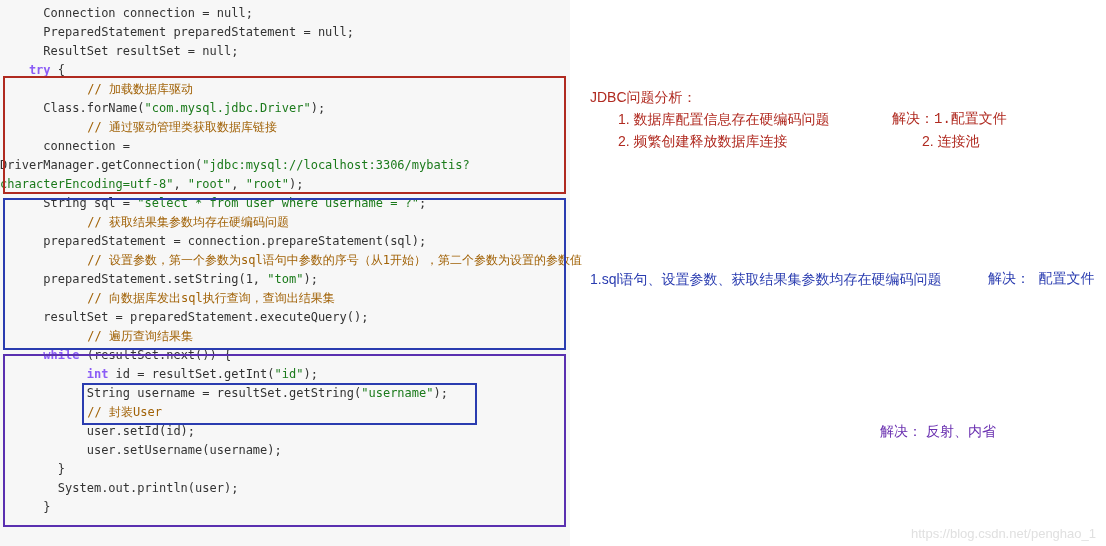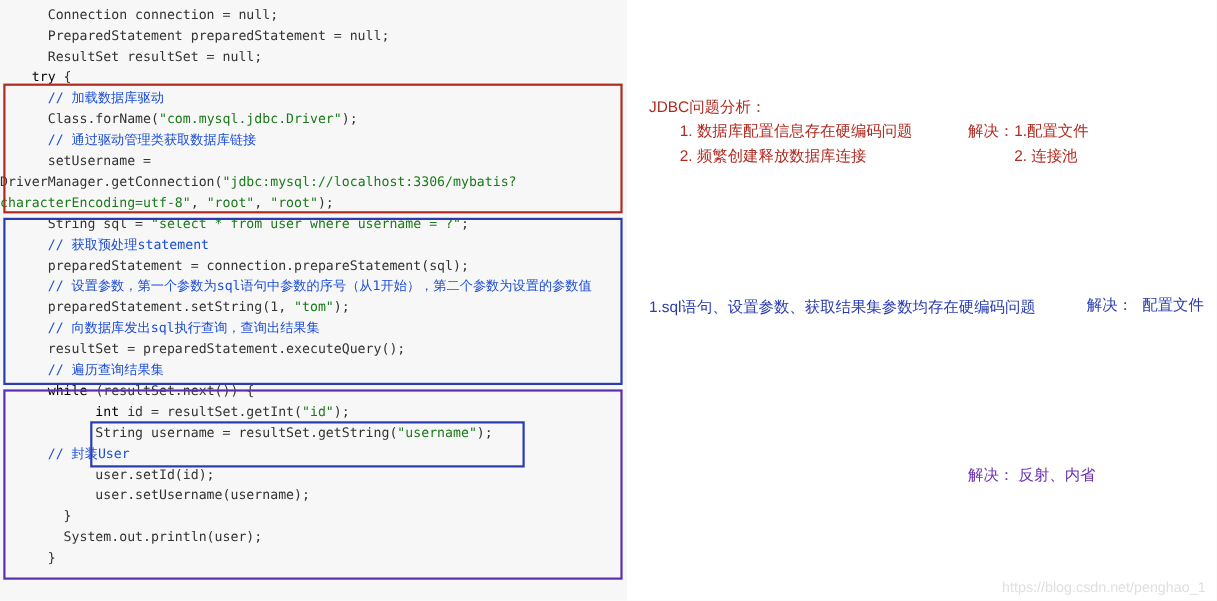--- a/index.html
+++ b/index.html
@@ -20,23 +20,23 @@
       height: 546px;
       background: #f7f7f7;
       padding: 4px 0;
       line-height: 19px;
     }
     .line {
       white-space: pre;
       padding-left: 0;
       color: #333;
     }
-    .kw { color: #000000; font-weight: normal; }
+    .kw { color: #8b5cf6; font-weight: bold; }
     .str { color: #1b7a1b; }
-    .comment { color: #1d4ed8; }
+    .comment { color: #a16207; margin-left: 44px; }
     .box {
       position: absolute;
       pointer-events: none;
     }
     .box-red { border: 2px solid #b02a20; }
     .box-blue { border: 2px solid #2a3cb0; }
     .box-purple { border: 2px solid #5a30b0; }
     .box-inner { border: 2px solid #2a3cb0; }
     .notes-pane {
       position: absolute;
@@ -67,25 +67,25 @@
 <body>
 
 <div class="code-pane">
   <div class="line">      Connection connection = null;</div>
   <div class="line">      PreparedStatement preparedStatement = null;</div>
   <div class="line">      ResultSet resultSet = null;</div>
   <div class="line"><span class="kw">    try</span><span> {</span></div>
   <div class="line comment">      // 加载数据库驱动</div>
   <div class="line"><span>      Class.forName(</span><span class="str">"com.mysql.jdbc.Driver"</span><span>);</span></div>
   <div class="line comment">      // 通过驱动管理类获取数据库链接</div>
-  <div class="line">      setUsername =</div>
+  <div class="line">      connection =</div>
   <div class="line"><span>DriverManager.getConnection(</span><span class="str">"jdbc:mysql://localhost:3306/mybatis?</span></div>
   <div class="line"><span class="str">characterEncoding=utf-8"</span><span>, </span><span class="str">"root"</span><span>, </span><span class="str">"root"</span><span>);</span></div>
   <div class="line"><span>      String sql = </span><span class="str">"select * from user where username = ?"</span><span>;</span></div>
-  <div class="line comment">      // 获取预处理statement</div>
+  <div class="line comment">      // 获取结果集参数均存在硬编码问题</div>
   <div class="line">      preparedStatement = connection.prepareStatement(sql);</div>
   <div class="line comment">      // 设置参数，第一个参数为sql语句中参数的序号（从1开始），第二个参数为设置的参数值</div>
   <div class="line"><span>      preparedStatement.setString(1, </span><span class="str">"tom"</span><span>);</span></div>
   <div class="line comment">      // 向数据库发出sql执行查询，查询出结果集</div>
   <div class="line">      resultSet = preparedStatement.executeQuery();</div>
   <div class="line comment">      // 遍历查询结果集</div>
   <div class="line"><span class="kw">      while</span><span> (resultSet.next()) {</span></div>
   <div class="line"><span class="kw">            int</span><span> id = resultSet.getInt(</span><span class="str">"id"</span><span>);</span></div>
   <div class="line"><span>            String username = resultSet.getString(</span><span class="str">"username"</span><span>);</span></div>
   <div class="line comment">      // 封装User</div>
@@ -98,21 +98,21 @@
 
 <div class="box box-red" style="left:3px;  top:76px;  width:563px; height:118px;"></div>
 <div class="box box-blue" style="left:3px;  top:198px; width:563px; height:152px;"></div>
 <div class="box box-purple" style="left:3px;  top:354px; width:563px; height:173px;"></div>
 <div class="box box-inner" style="left:82px; top:383px; width:395px; height:42px;"></div>
 
 <div class="notes-pane">
   <div class="note red-text" style="left:10px; top:86px;">JDBC问题分析：</div>
   <div class="note red-text" style="left:38px; top:108px;">1. 数据库配置信息存在硬编码问题</div>
   <div class="note red-text" style="left:38px; top:130px;text-align:right;">2. 频繁创建释放数据库连接</div>
-  <div class="note red-text" style="left:300px; top:108px;">解决：1.配置文件</div>
+  <div class="note red-text" style="left:312px; top:108px;font-family:Liberation Mono, monospace;">解决：1.配置文件</div>
   <div class="note red-text" style="left:342px; top:130px;">2. 连接池</div>
 
   <div class="note blue-text" style="left:10px; top:268px;">1.sql语句、设置参数、获取结果集参数均存在硬编码问题</div>
   <div class="note blue-text" style="left:408px; top:268px;font-family:Liberation Mono, monospace;">解决： 配置文件</div>
 
   <div class="note purple-text" style="left:300px; top:420px;">解决： 反射、内省</div>
 </div>
 
 <div class="watermark">https://blog.csdn.net/penghao_1</div>
 

